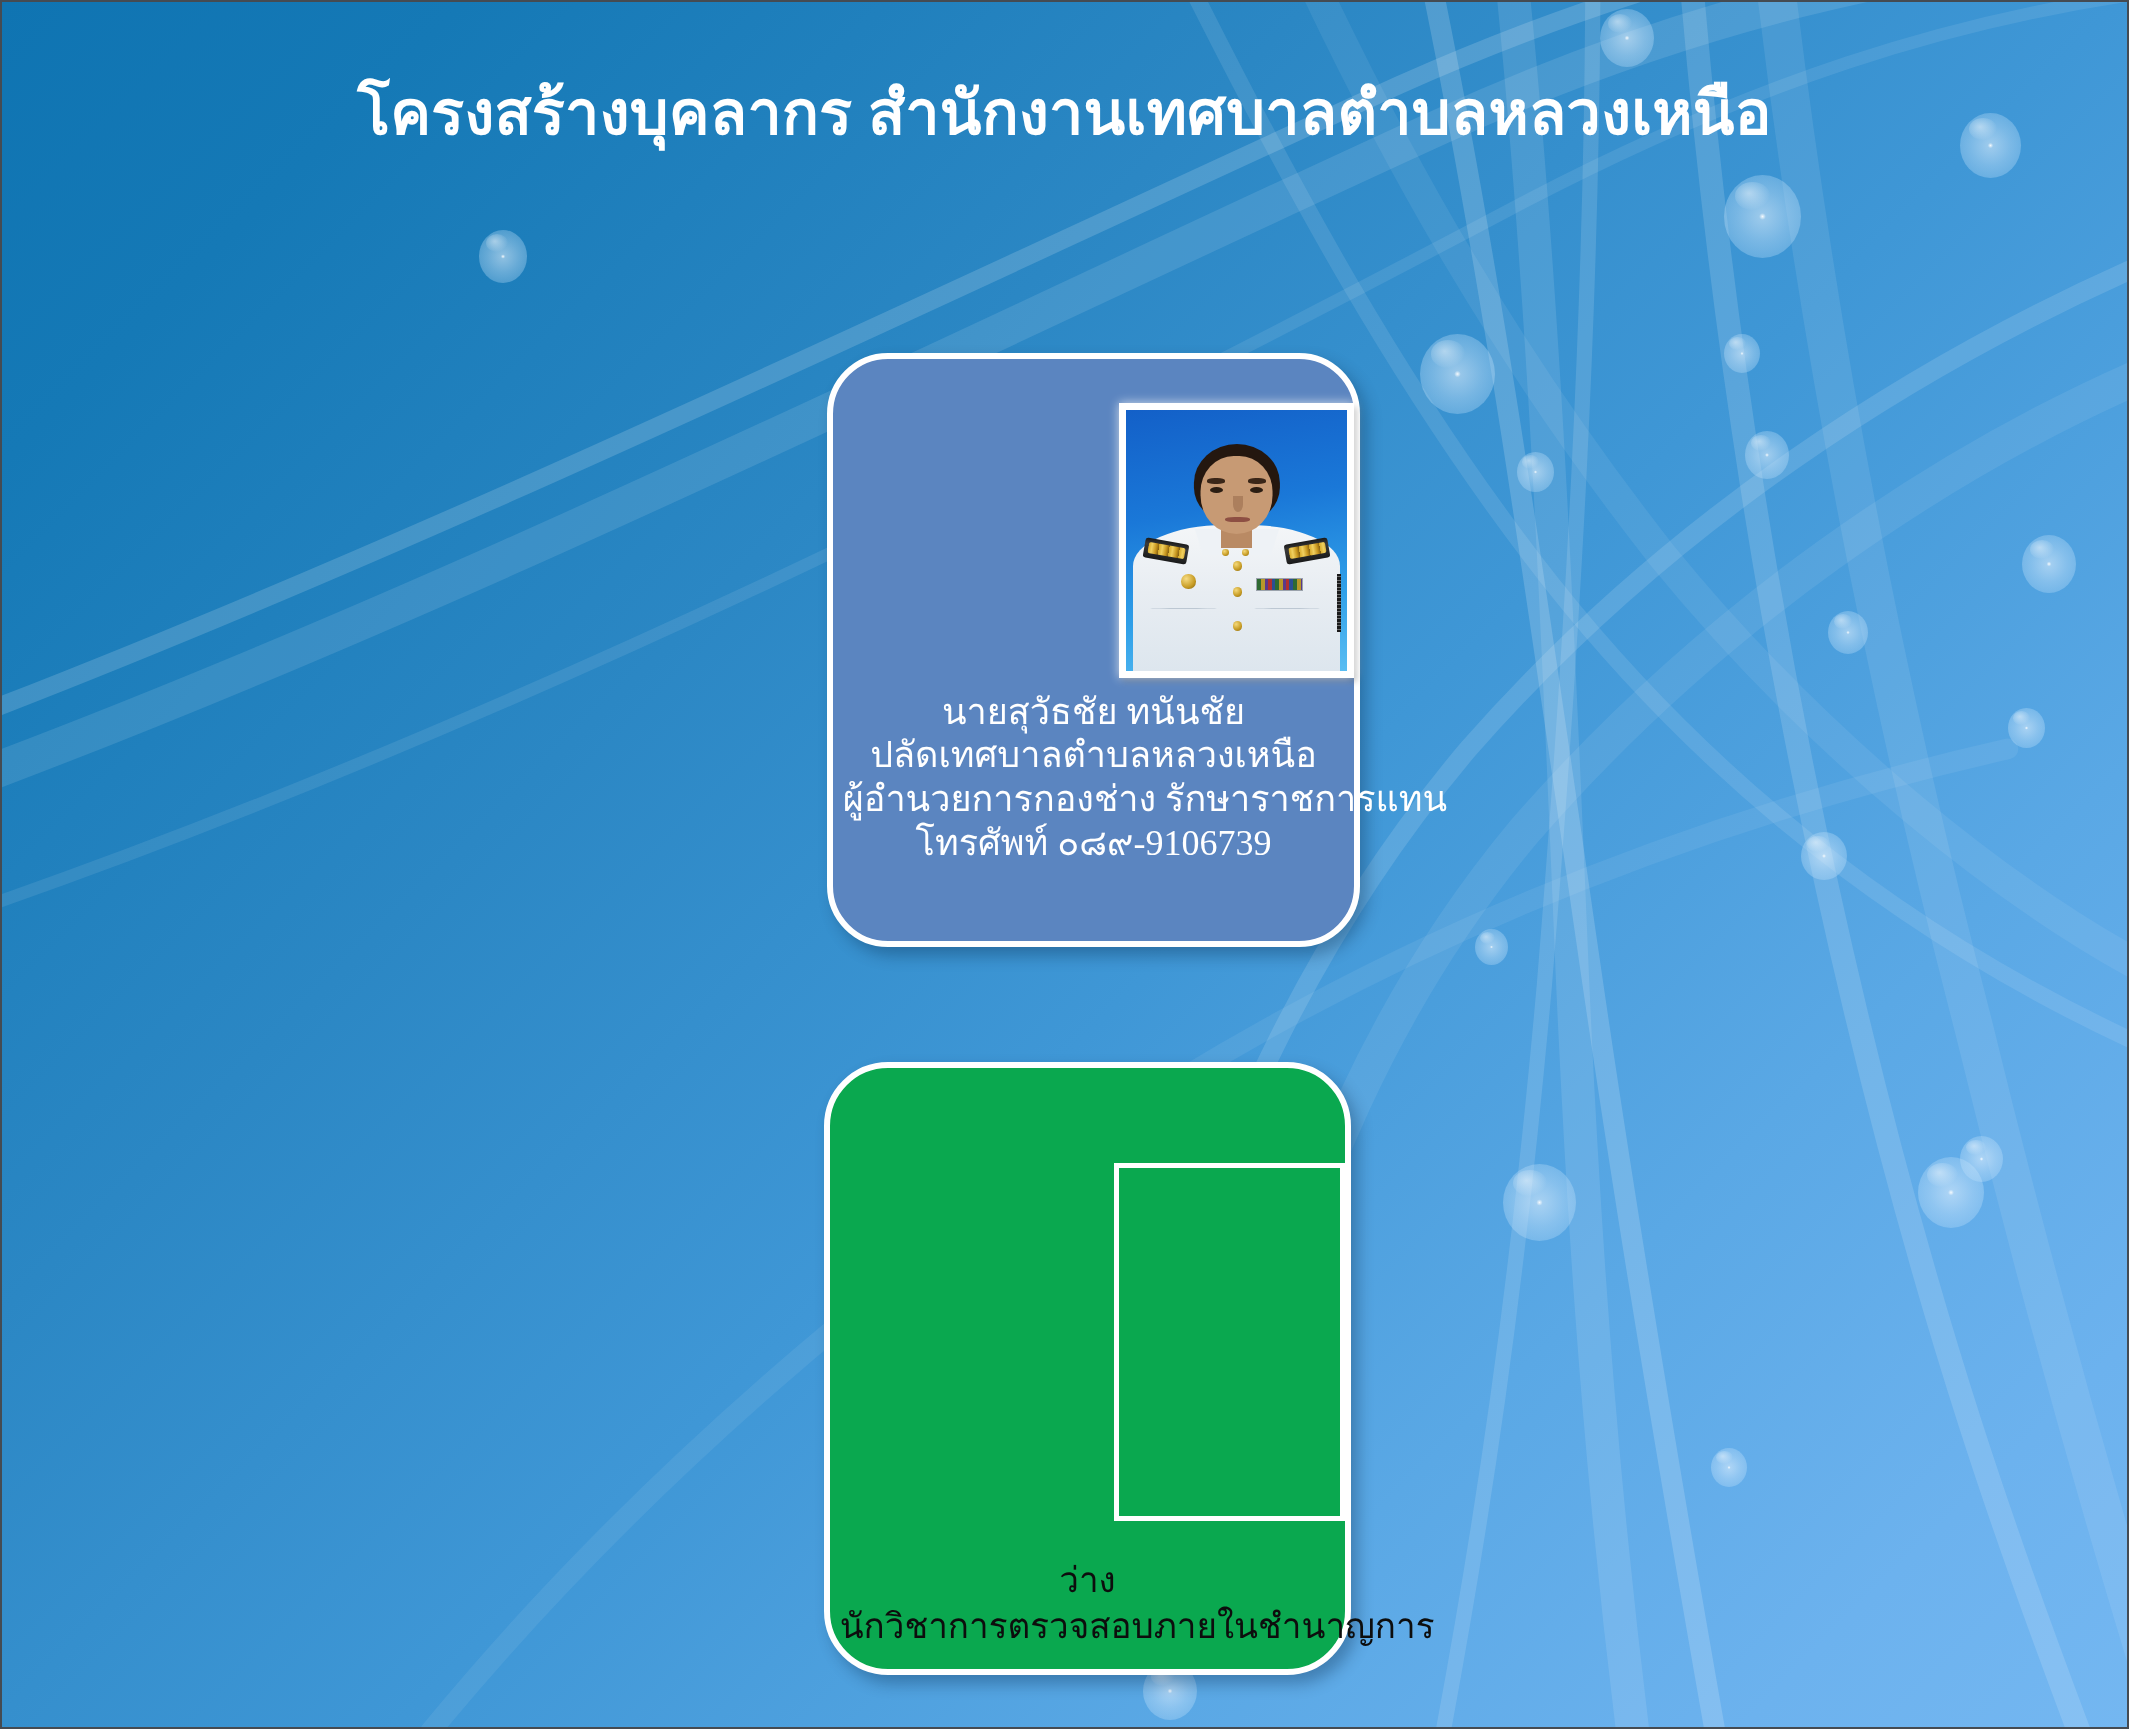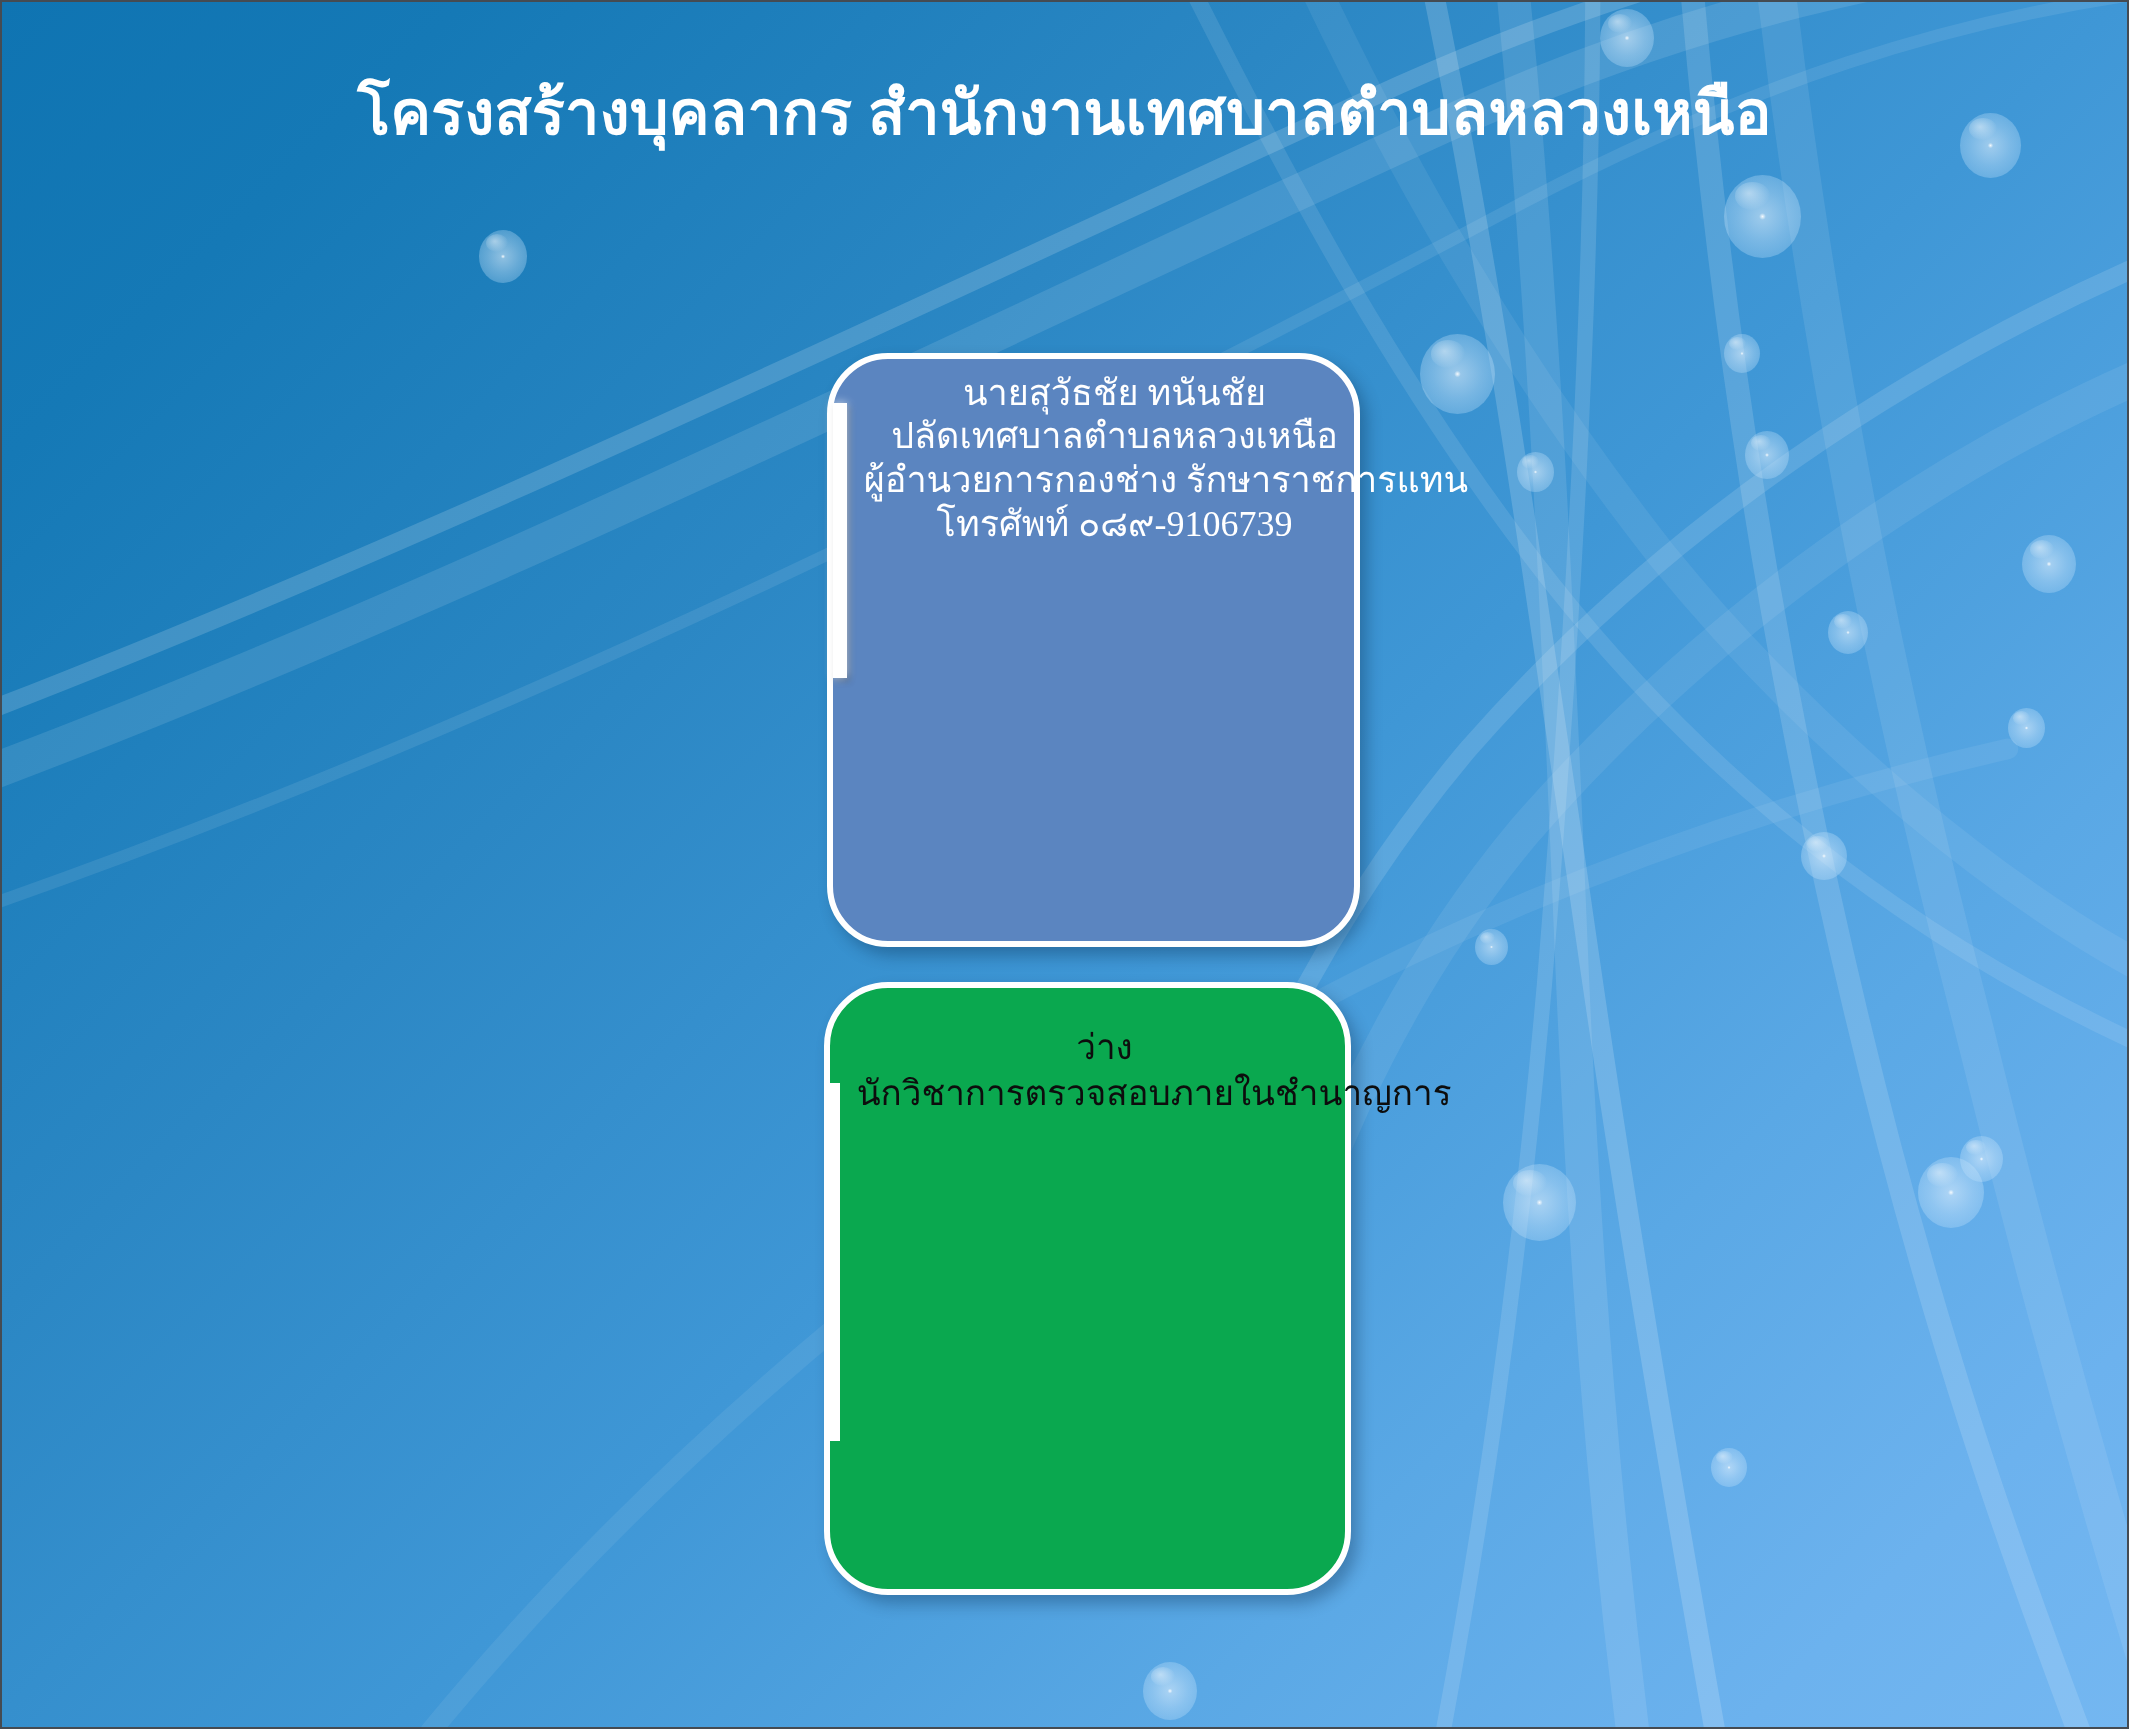--- a/index.html
+++ b/index.html
@@ -79,34 +79,34 @@
     white-space: nowrap;
   }
 
   
   .card {
     position: absolute;
     box-sizing: border-box;
     border: 6.2px solid #ffffff;
     box-shadow: 7px 8.3px 15px rgba(0,30,60,0.30);
     display: flex;
-    align-items: flex-start;
-    gap: 7px;
+    flex-direction: column;
+    align-items: flex-end;
   }
   .card-blue {
     left: 825px;
     top: 351px;
     width: 533px;
     height: 594px;
     border-radius: 61px;
     background: #5b85c0;
   }
   .card-green {
     left: 822px;
-    top: 980px;
+    top: 1060px;
     width: 527px;
     height: 613px;
     border-radius: 64px;
     background: #0aa84f;
   }
 
   
   .photo-frame {
     margin-top: 44px;
     width: 235px;

